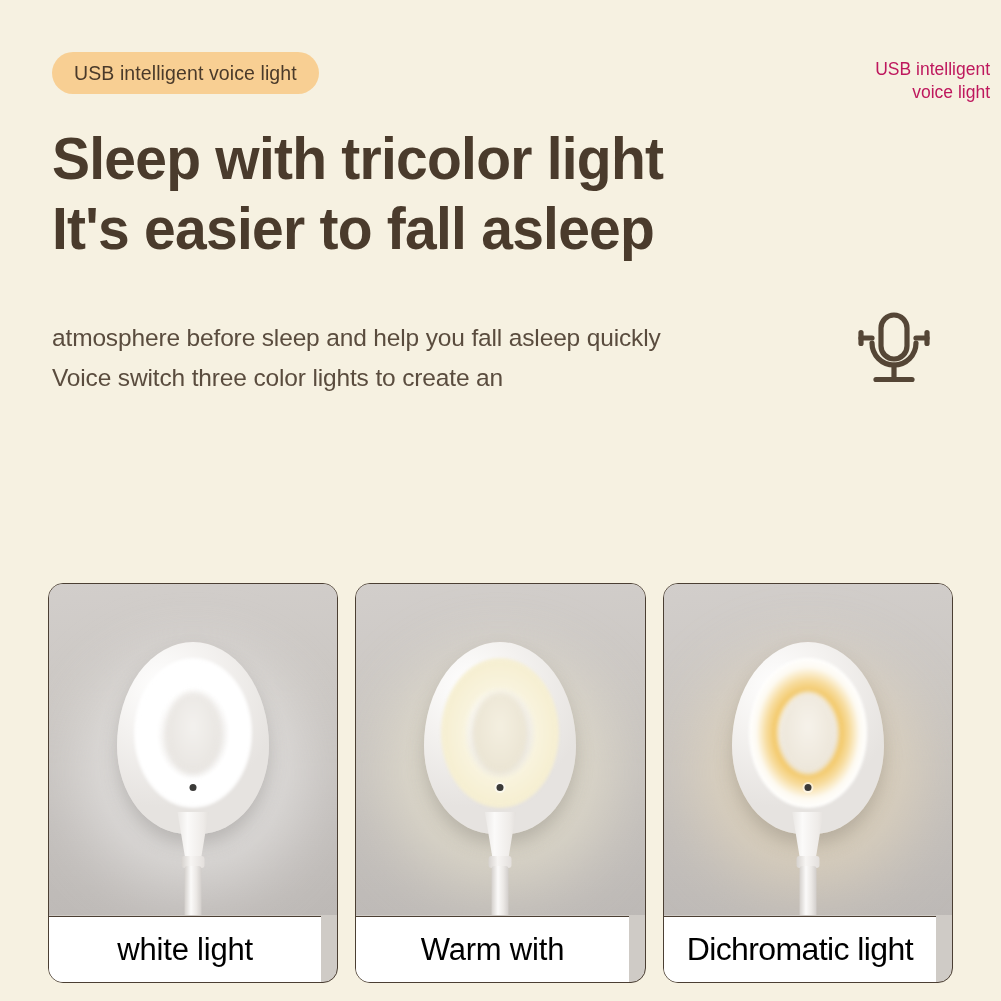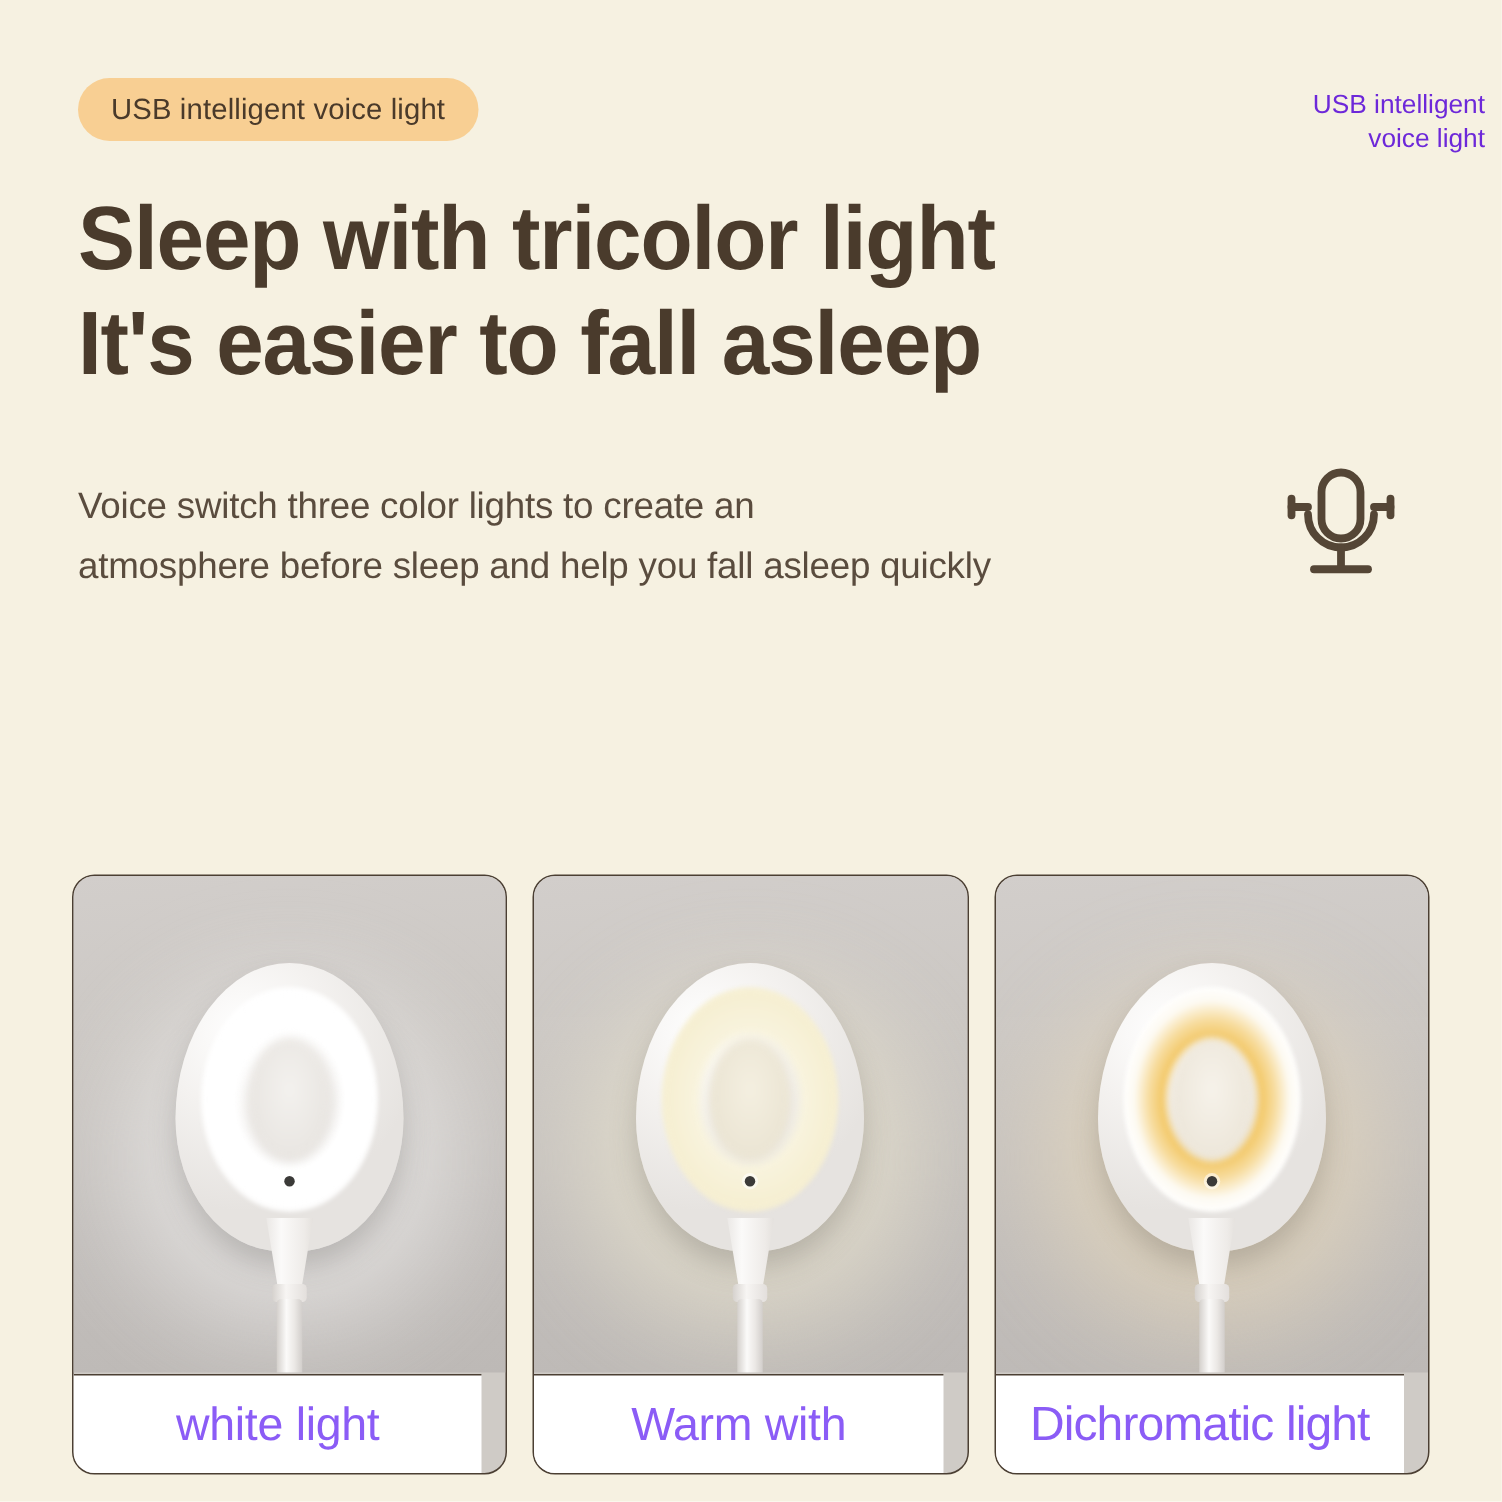--- a/index.html
+++ b/index.html
@@ -38,21 +38,21 @@
     letter-spacing: .1px;
     white-space: nowrap;
   }
 
   .corner-label {
     position: absolute;
     right: 58px;
     top: 58px;
     width: 220px;
     text-align: right;
-    color: #6d28d9;
+    color: #be185d;
     font-size: 17.5px;
     line-height: 1.33;
     white-space: pre-line;
   }
 
   
   .headline {
     position: absolute;
     left: 52px;
     top: 124px;
@@ -234,21 +234,21 @@
   
   .caption {
     position: absolute;
     left: 0; right: 16px; bottom: 0;
     height: 65px;
     background: #ffffff;
     border-top: 1.2px solid #4b3f33;
     display: flex;
     align-items: center;
     justify-content: center;
-    color: #8b5cf6;
+    color: #000000;
     font-size: 31px;
     letter-spacing: -0.2px;
     white-space: nowrap;
   }
   .caption.tight { font-size: 32px; letter-spacing: -0.6px; }
 </style>
 </head>
 <body>
 
 <div id="page">
@@ -259,22 +259,22 @@
 
   <div class="corner-label">USB intelligent
 voice light</div>
 
   <div class="headline">
     <span class="hl">Sleep with tricolor light</span>
     <span class="hl">It's easier to fall asleep</span>
   </div>
 
   <div class="subcopy">
+    <span class="sl">atmosphere before sleep and help you fall asleep quickly</span>
     <span class="sl">Voice switch three color lights to create an</span>
-    <span class="sl">atmosphere before sleep and help you fall asleep quickly</span>
   </div>
 
   <div class="mic-icon">
     <svg width="84" height="84" viewBox="0 0 84 84" fill="none" stroke="#554636" stroke-width="5.2" stroke-linecap="round" stroke-linejoin="round">
       <rect x="29" y="8" width="26" height="44" rx="13" ry="13"></rect>
       <path d="M20 36 a22 22 0 0 0 44 0"></path>
       <line x1="9" y1="31" x2="20" y2="31"></line>
       <line x1="9" y1="25.5" x2="9" y2="36.5"></line>
       <line x1="64" y1="31" x2="75" y2="31"></line>
       <line x1="75" y1="25.5" x2="75" y2="36.5"></line>

